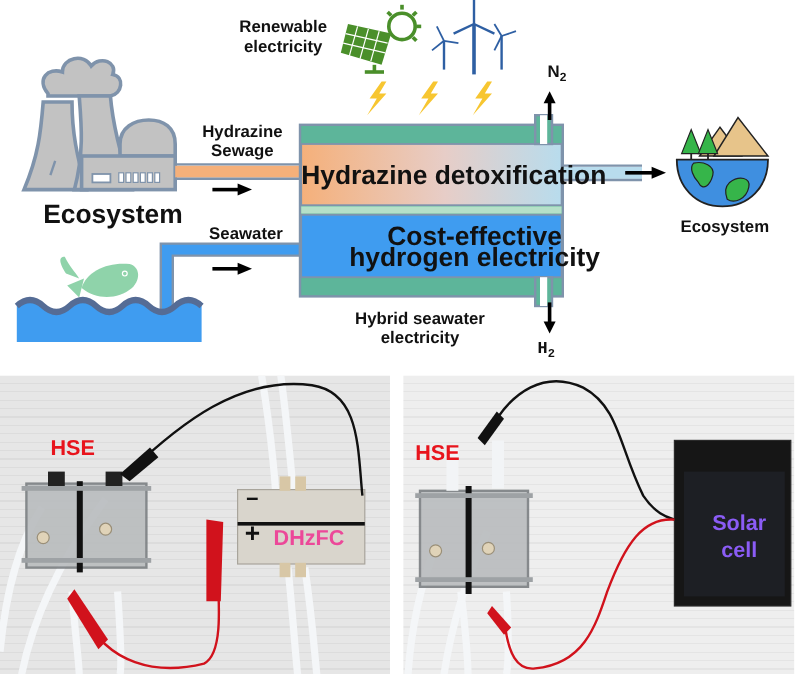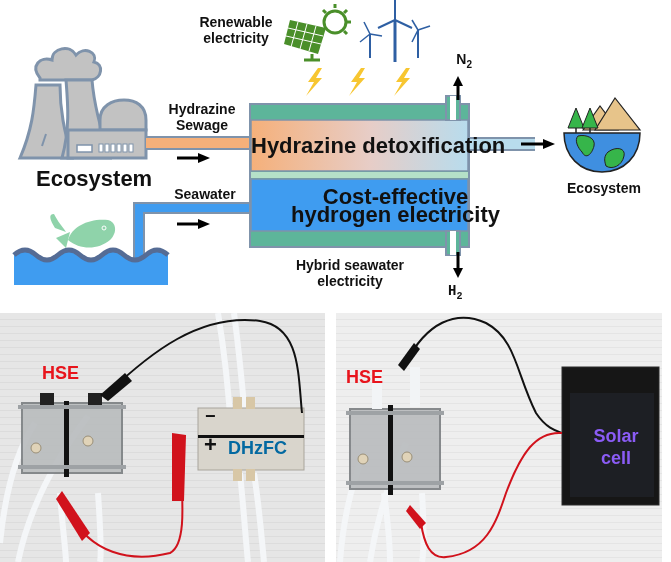--- a/index.html
+++ b/index.html
@@ -233,21 +233,21 @@
 
     <path d="M108,80 C150,40 200,0 260,8 C300,14 298,60 302,100" fill="none" stroke="#111" stroke-width="2"></path>
     <path d="M70,200 C90,240 130,250 170,240 C190,230 180,170 180,125" fill="none" stroke="#d1121c" stroke-width="2"></path>
     <path d="M62,178 L90,220 L82,228 L56,186 Z" fill="#d1121c"></path>
     <path d="M172,120 L186,122 L184,188 L172,188 Z" fill="#d1121c"></path>
     <path d="M100,82 L125,60 L132,68 L108,88 Z" fill="#111"></path>
   </svg>
   <div class="plabel" style="left:42px;top:51px;color:#e8141c;">HSE</div>
   <div class="plabel" style="left:205px;top:94px;color:#111;">−</div>
   <div class="plabel" style="left:204px;top:122px;color:#111;font-size:22px;">+</div>
-  <div class="plabel" style="left:228px;top:126px;color:#0369a1;">DHzFC</div>
+  <div class="plabel" style="left:228px;top:126px;color:#ec4899;">DHzFC</div>
 </div>
 
 <div class="photo" style="left:336px;top:313px;width:326px;height:249px;">
   <div class="photo-bg" style="background:repeating-linear-gradient(180deg,#eeeeee 0px,#eeeeee 6px,#e4e4e4 6px,#e4e4e4 7px);"></div>
   <svg width="326" height="249" viewBox="0 0 326 249">
     <g fill="none" stroke="#f4f6f8" stroke-width="6">
       <path d="M28,140 C12,180 6,220 4,249"></path>
       <path d="M70,130 C52,170 40,210 34,249"></path>
       <path d="M48,180 C52,210 54,240 54,249"></path>
       <path d="M86,180 C88,210 88,240 86,249"></path>

